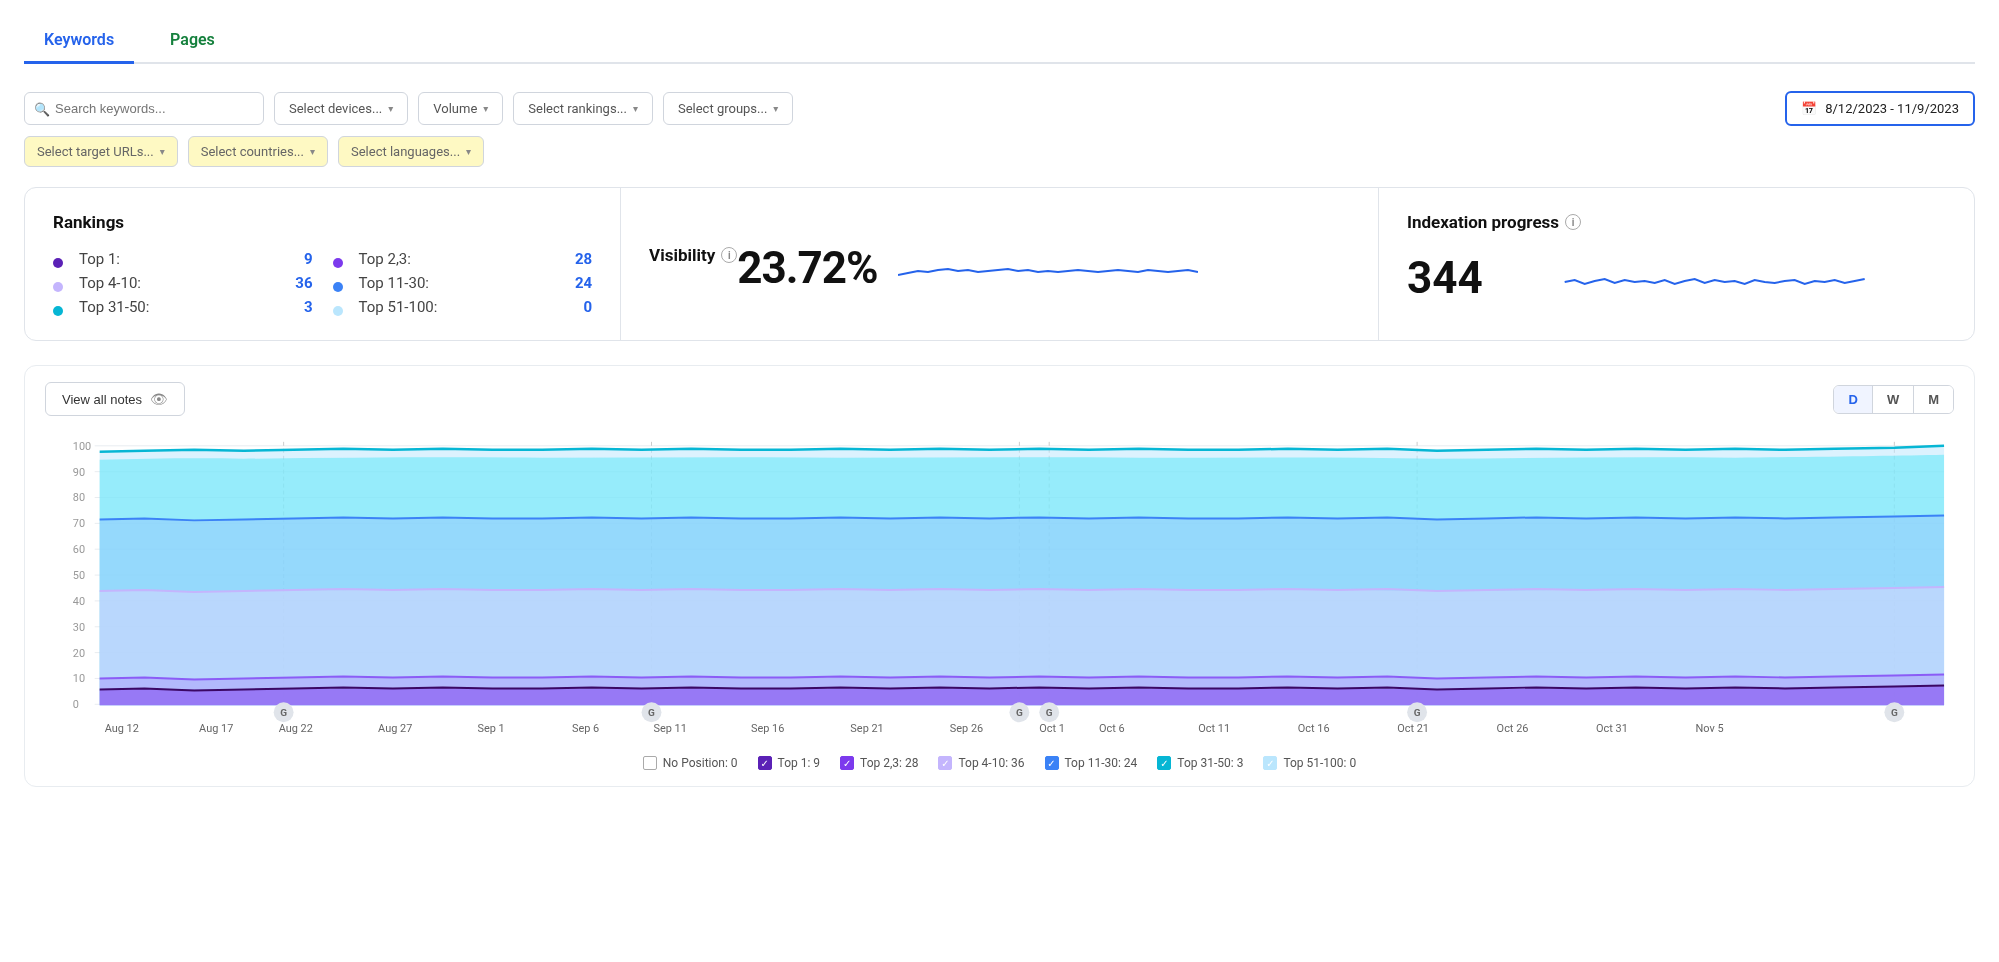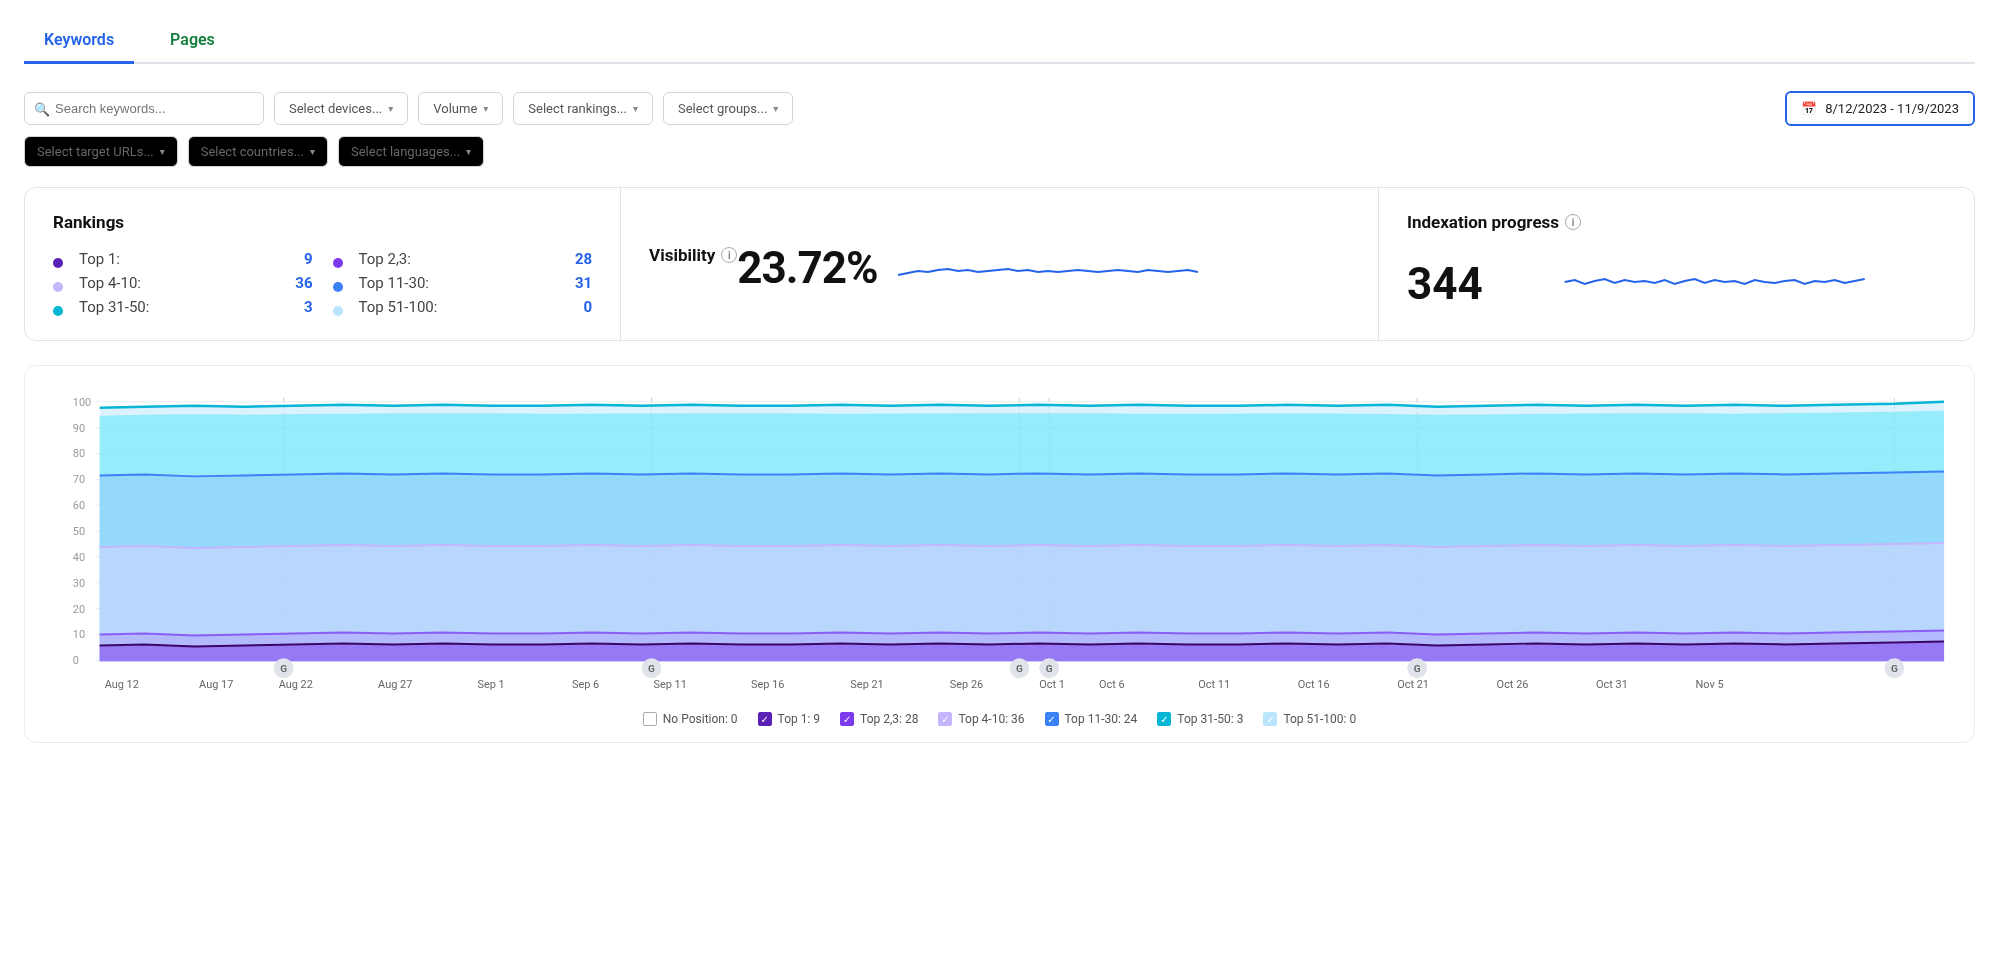--- a/index.html
+++ b/index.html
@@ -106,21 +106,21 @@
       gap: 10px;
       margin-bottom: 20px;
     }
     .filter-select-sm {
       display: flex;
       align-items: center;
       gap: 6px;
       padding: 7px 12px;
       border: 1.5px solid #d0d5dd;
       border-radius: 6px;
-      background: #000000;
+      background: #fef9c3;
       cursor: pointer;
       font-size: 13px;
       color: #666;
       white-space: nowrap;
     }
     .filter-select-sm .chevron {
       font-size: 10px;
       color: #888;
     }
 
@@ -214,21 +214,21 @@
     }
 
     
     .indexation-value {
       font-size: 44px;
       font-weight: 700;
       color: #111;
     }
     .indexation-main {
       display: flex;
-      align-items: center;
+      align-items: flex-start;
       margin-top: 20px;
     }
 
     
     .chart-section {
       background: #fff;
       border-radius: 12px;
       padding: 16px 20px;
       border: 1.5px solid #e8ecf0;
     }
@@ -393,21 +393,21 @@
             <span class="ranking-value">28</span>
           </div>
           <div class="ranking-item">
             <span class="dot" style="background:#c4b5fd"></span>
             <span>Top 4-10:</span>
             <span class="ranking-value">36</span>
           </div>
           <div class="ranking-item">
             <span class="dot" style="background:#3b82f6"></span>
             <span>Top 11-30:</span>
-            <span class="ranking-value">31</span>
+            <span class="ranking-value">24</span>
           </div>
           <div class="ranking-item">
             <span class="dot" style="background:#06b6d4"></span>
             <span>Top 31-50:</span>
             <span class="ranking-value">3</span>
           </div>
           <div class="ranking-item">
             <span class="dot" style="background:#bae6fd"></span>
             <span>Top 51-100:</span>
             <span class="ranking-value">0</span>
@@ -441,20 +441,32 @@
           <svg viewBox="0 0 300 60" width="100%" height="60">
             <polyline fill="none" stroke="#2563eb" stroke-width="2" points="0,30 10,28 20,32 30,29 40,27 50,31 60,28 70,30 80,29 90,31 100,28 110,32 120,29 130,27 140,31 150,28 160,30 170,29 180,32 190,28 200,30 210,31 220,29 230,28 240,32 250,29 260,30 270,28 280,31 290,29 300,27"></polyline>
           </svg>
         </div>
       </div>
     </div>
 
   </div>
 
   <div class="chart-section">
+    <div class="chart-controls">
+      <button class="view-notes-btn">
+        <span>View all notes</span>
+        <span style="font-size:14px; color:#888;">👁</span>
+      </button>
+      <div class="period-btns" id="period-btns">
+
+      <button class="period-btn active">D</button>
+          <button class="period-btn">W</button>
+          <button class="period-btn">M</button>
+        </div>
+    </div>
 
     <div class="chart-container">
       <svg class="chart-svg" viewBox="0 0 1920 310" xmlns="http://www.w3.org/2000/svg">
 
         <text x="28" y="18" font-size="11" fill="#999">100</text>
         <line x1="50" y1="14" x2="1910" y2="14" stroke="#e8ecf0" stroke-width="1"></line>
         <text x="28" y="44" font-size="11" fill="#999">90</text>
         <line x1="50" y1="40" x2="1910" y2="40" stroke="#e8ecf0" stroke-width="1"></line>
         <text x="28" y="70" font-size="11" fill="#999">80</text>
         <line x1="50" y1="66" x2="1910" y2="66" stroke="#e8ecf0" stroke-width="1"></line>

